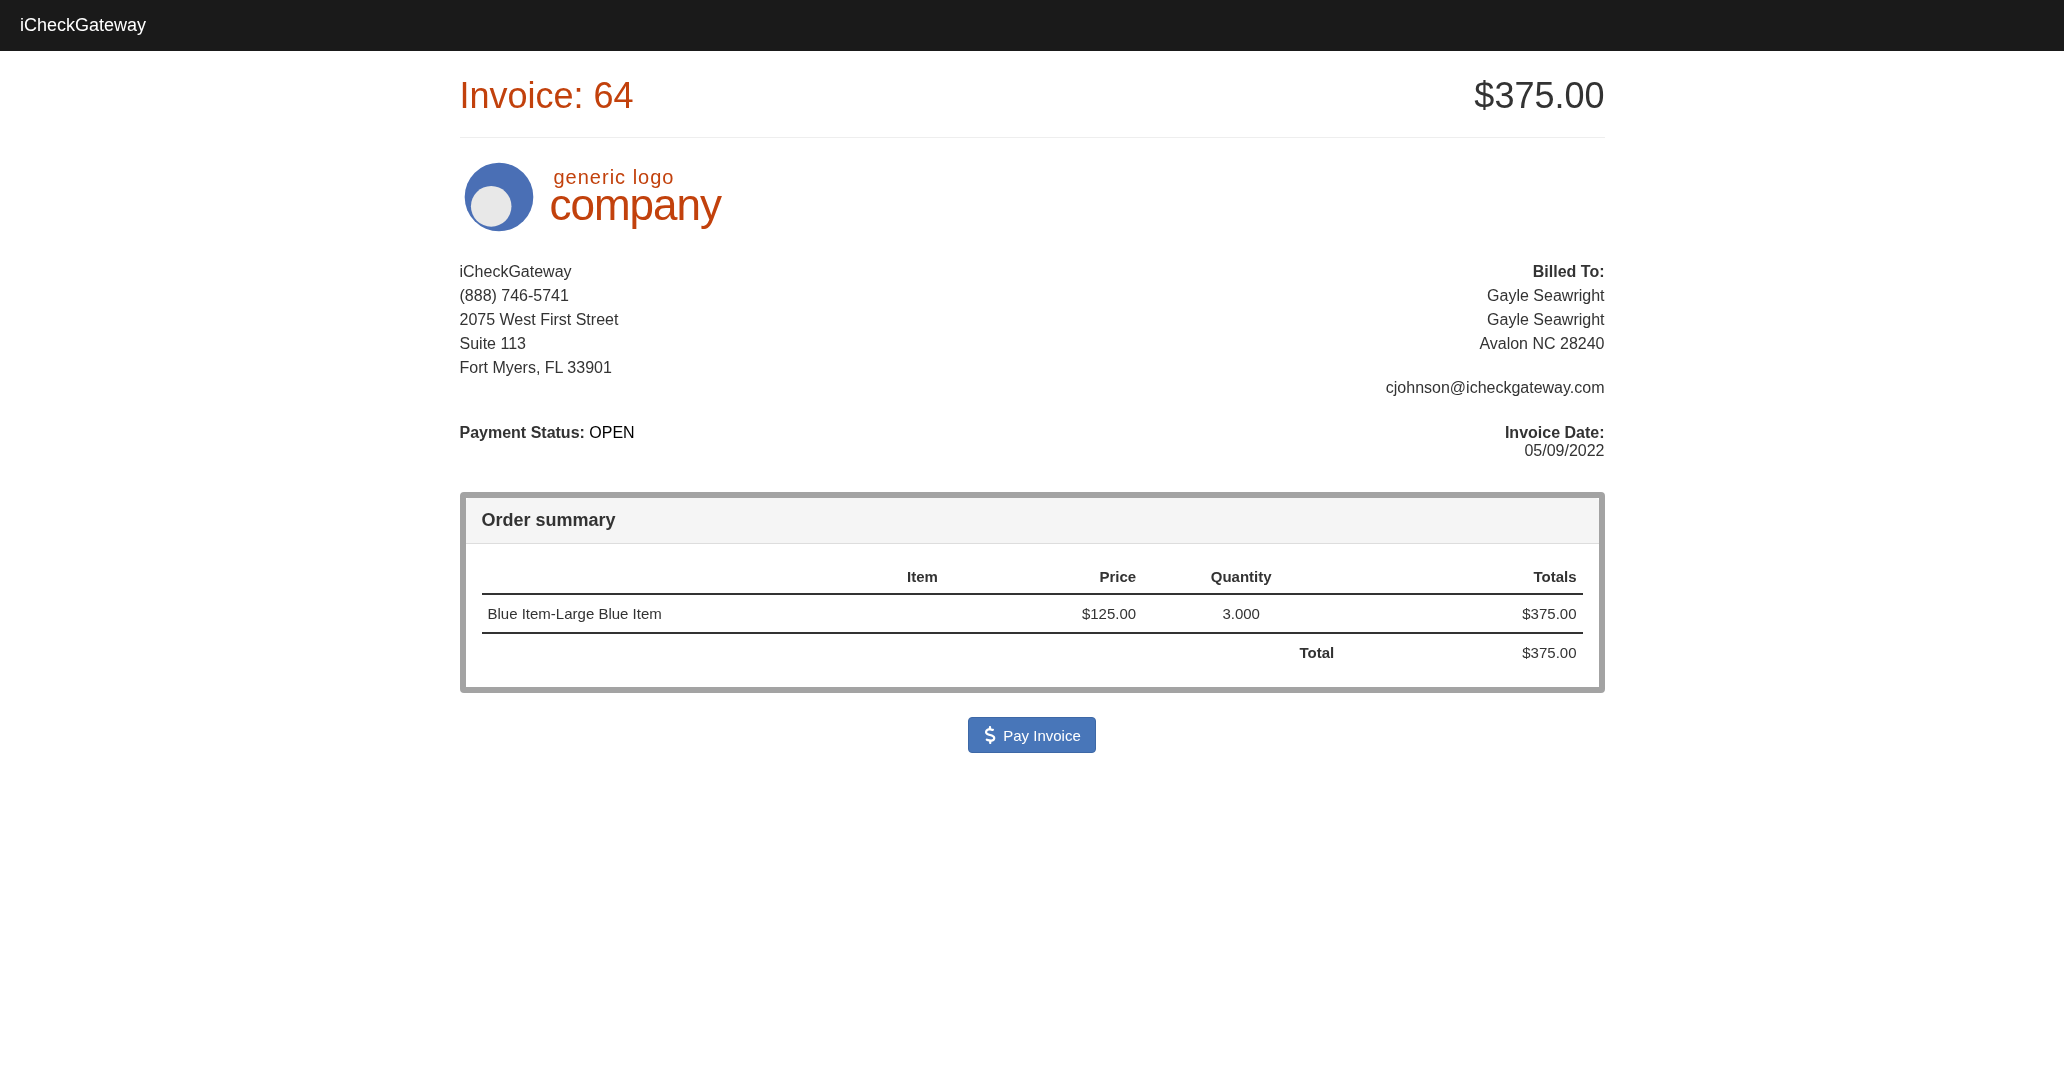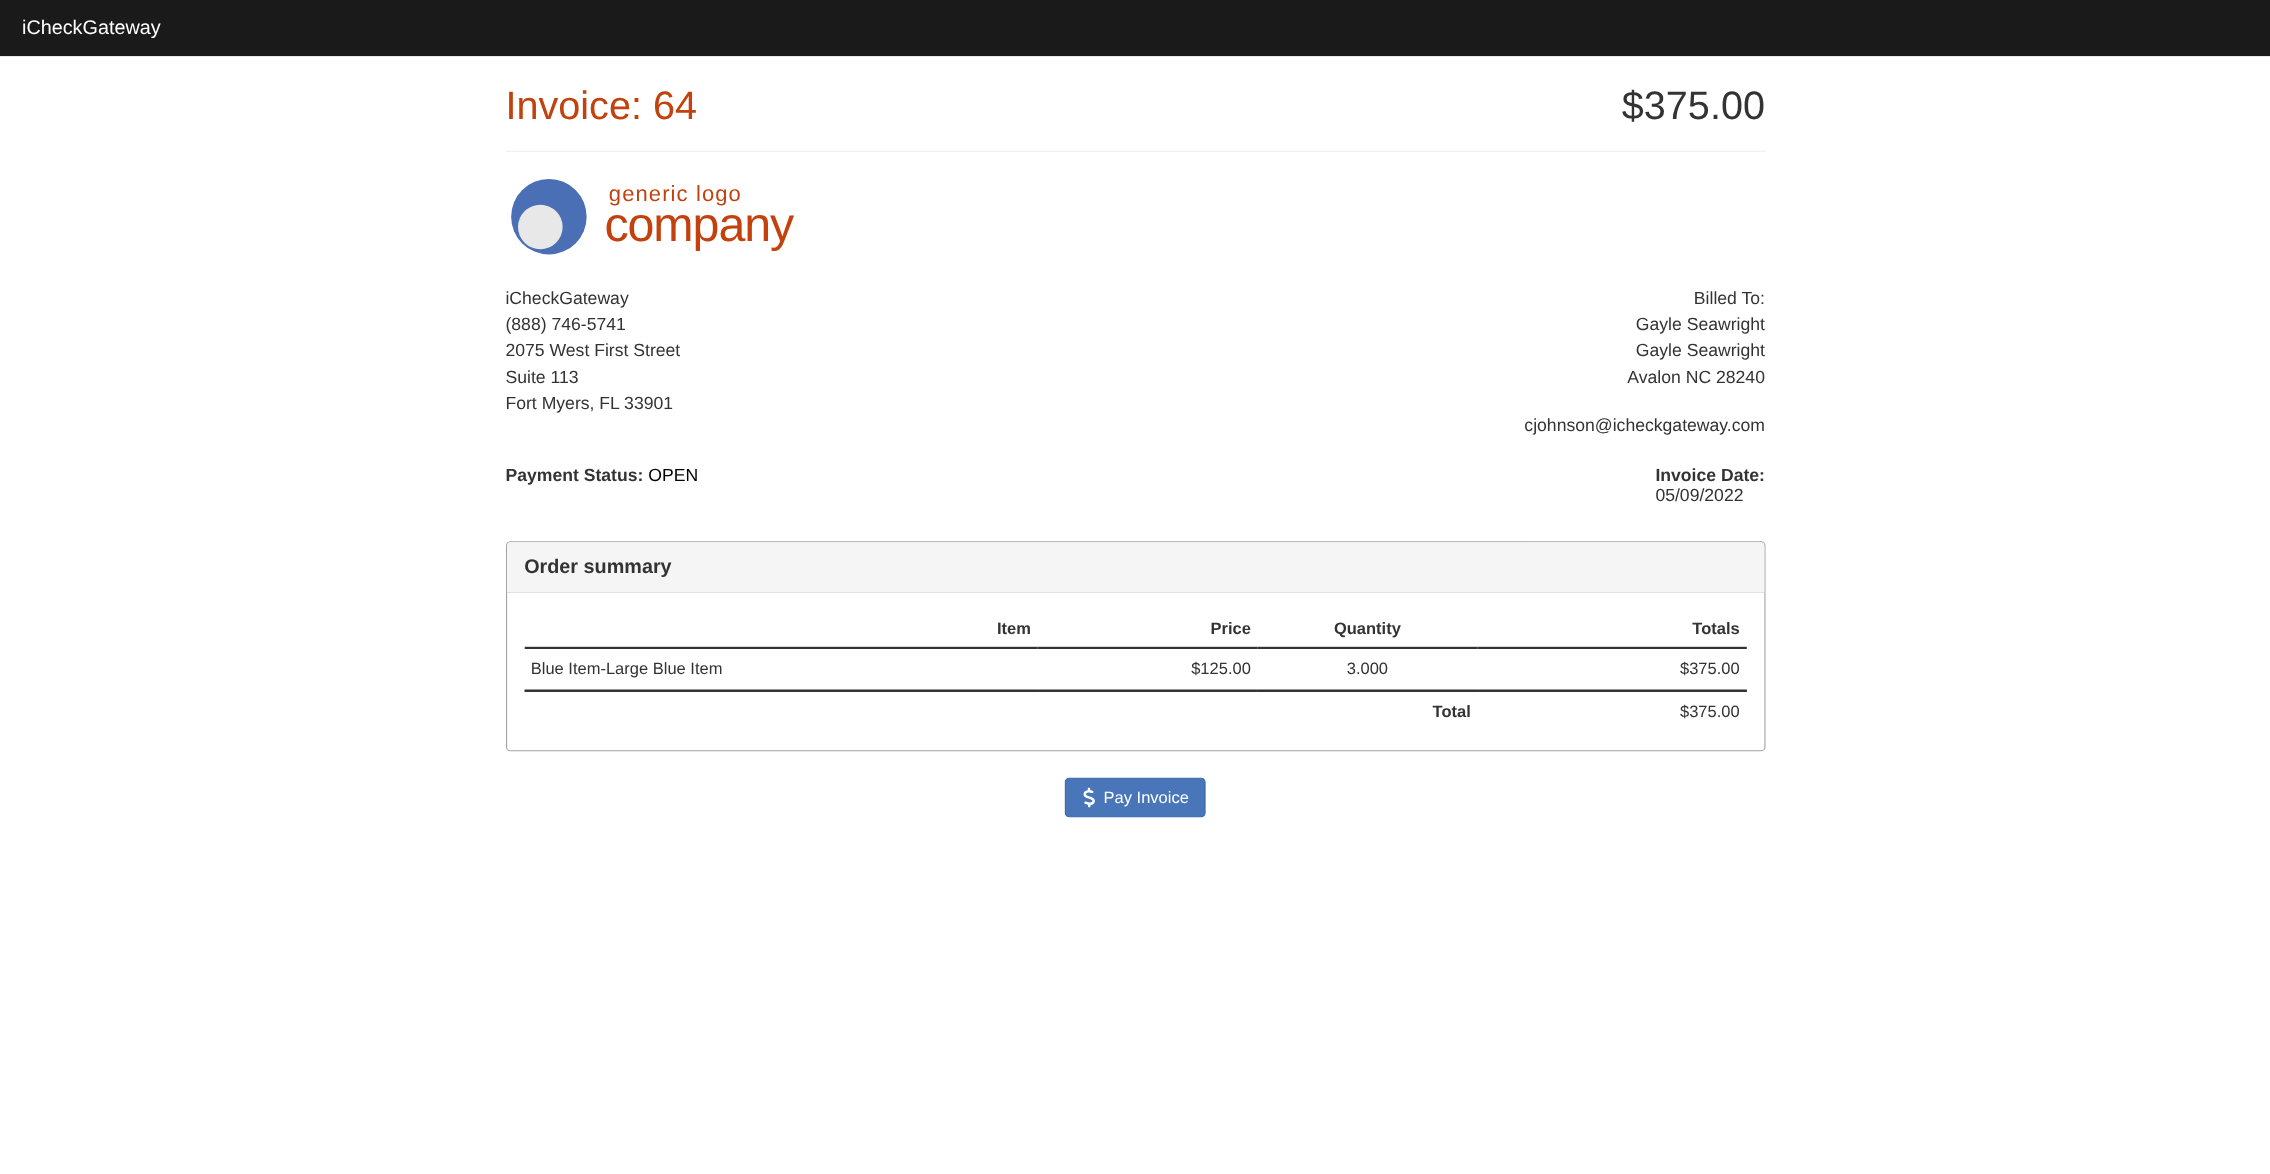--- a/index.html
+++ b/index.html
@@ -76,44 +76,45 @@
     .from-block {
       font-size: 16px;
       line-height: 1.5;
     }
     .to-block {
       text-align: right;
       font-size: 16px;
       line-height: 1.5;
     }
     .to-block .billed-label {
-      font-weight: 400;
+      font-weight: 700;
     }
     .to-block .email {
       margin-top: 20px;
     }
     .status-row {
       display: flex;
       justify-content: space-between;
       margin-bottom: 32px;
       font-size: 16px;
     }
     .status-label {
       font-weight: 700;
     }
     .status-value {
       color: #000000;
     }
     .date-block {
+      text-align: right;
     }
     .date-label {
       font-weight: 700;
     }
     .panel {
-      border: 1px solid #a3a3a3;
+      border: 6px solid #a3a3a3;
       border-radius: 4px;
       margin-bottom: 24px;
     }
     .panel-heading {
       background: #f5f5f5;
       border-bottom: 1px solid #ddd;
       padding: 12px 16px;
       font-weight: 700;
       font-size: 18px;
       border-top-left-radius: 4px;

